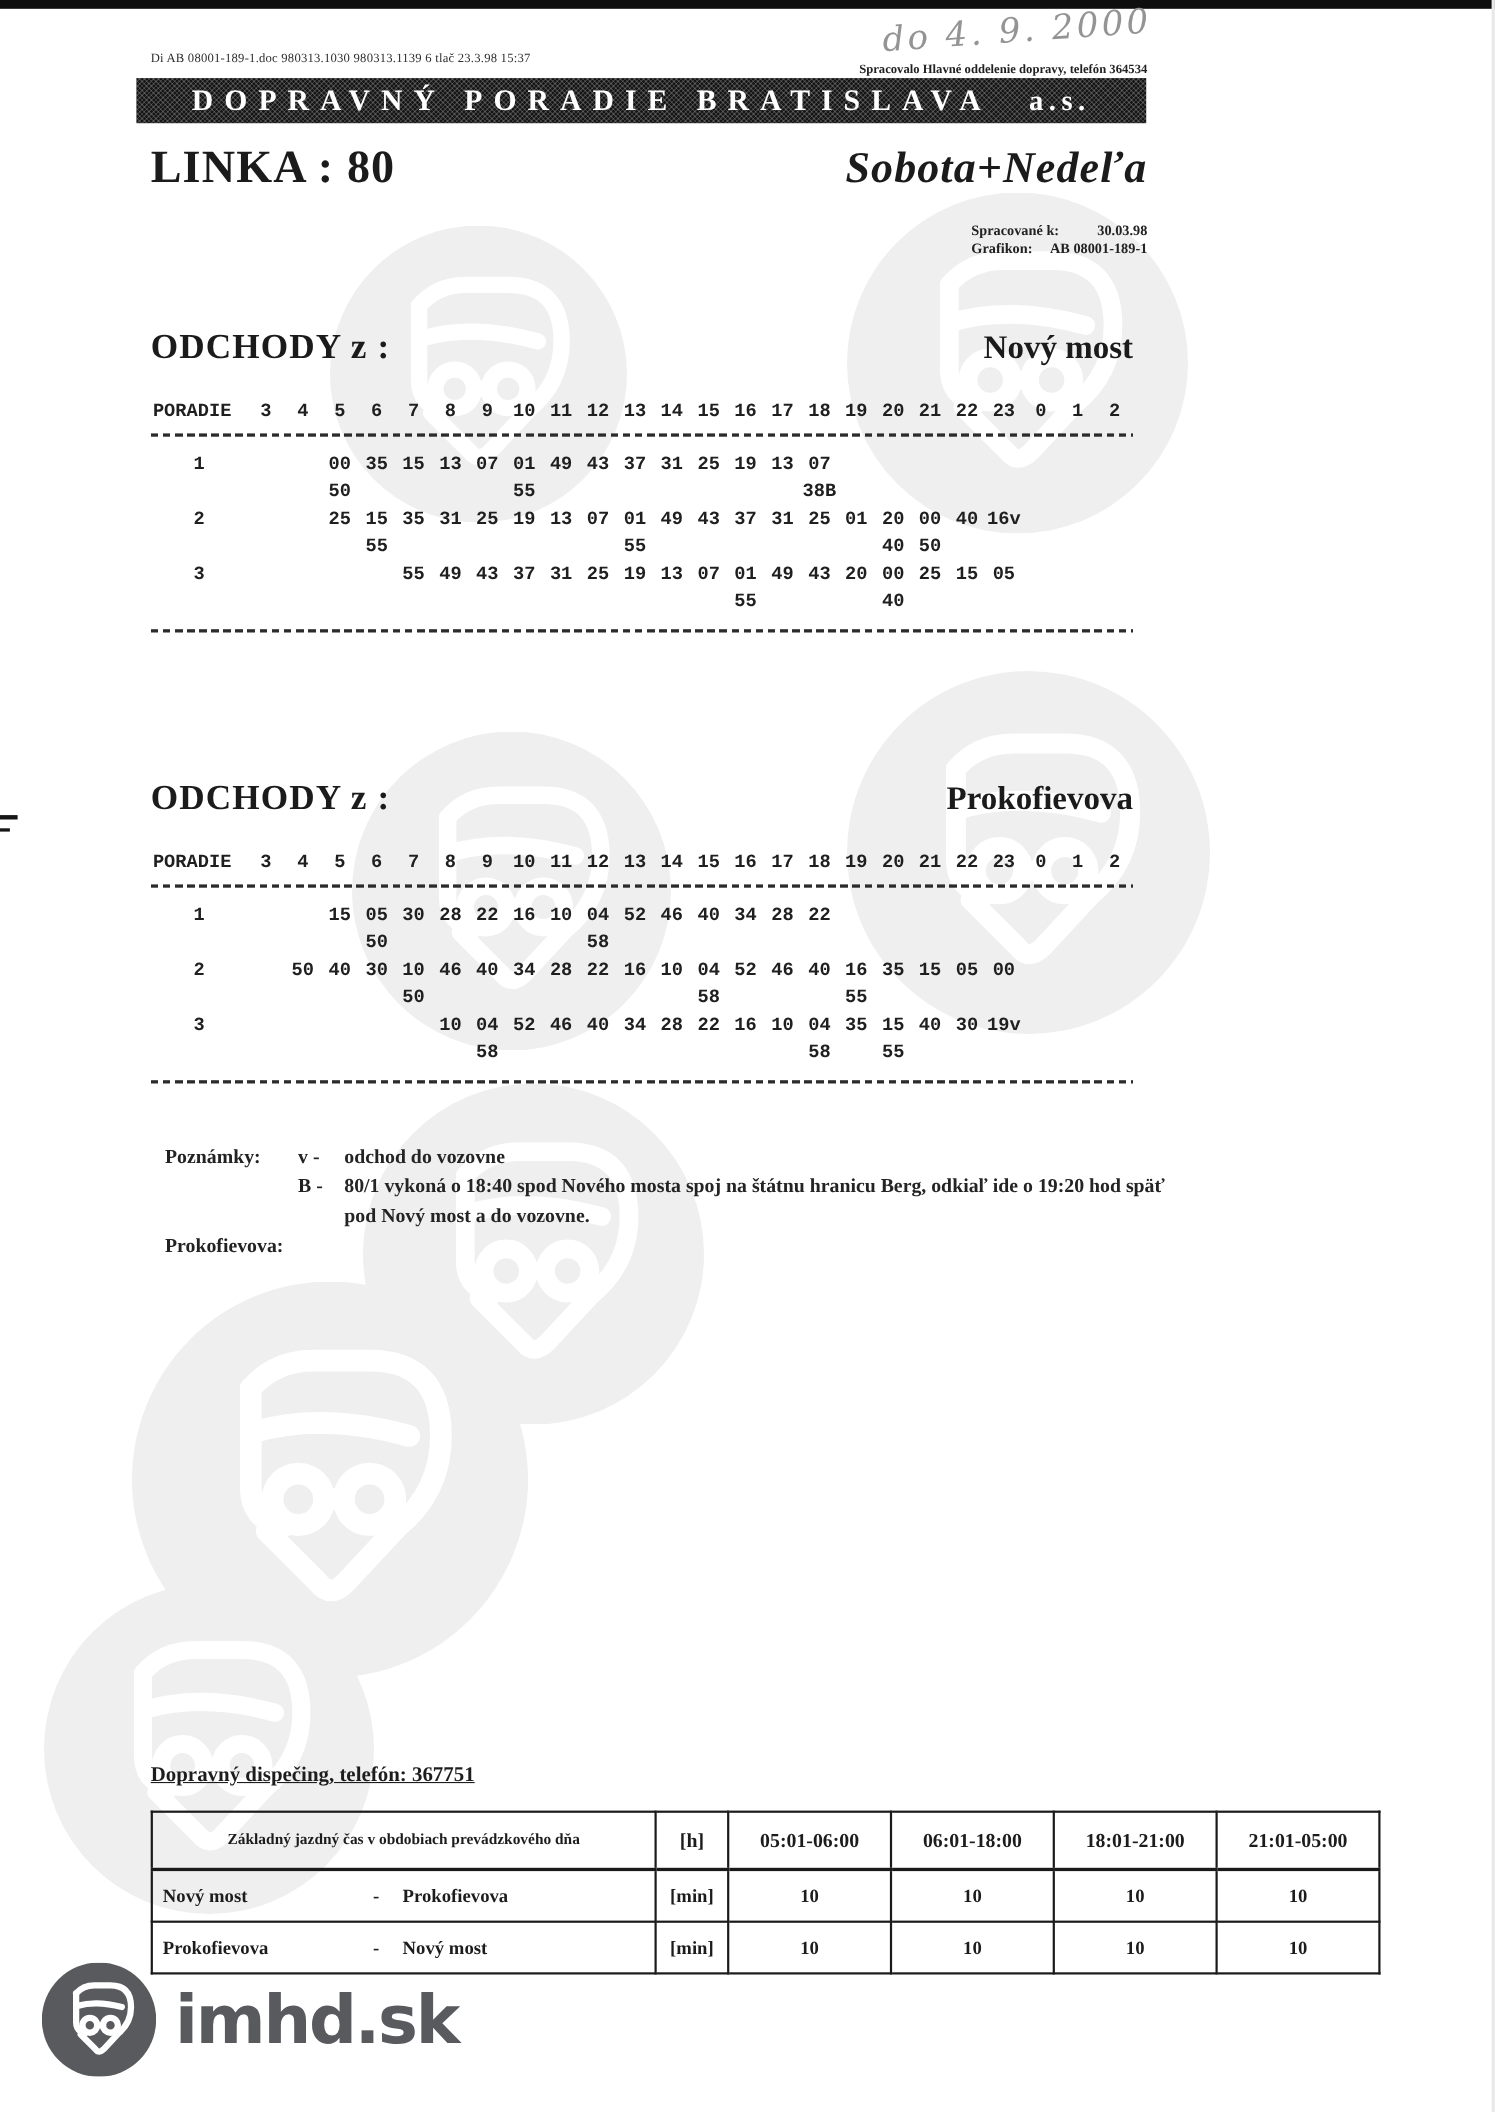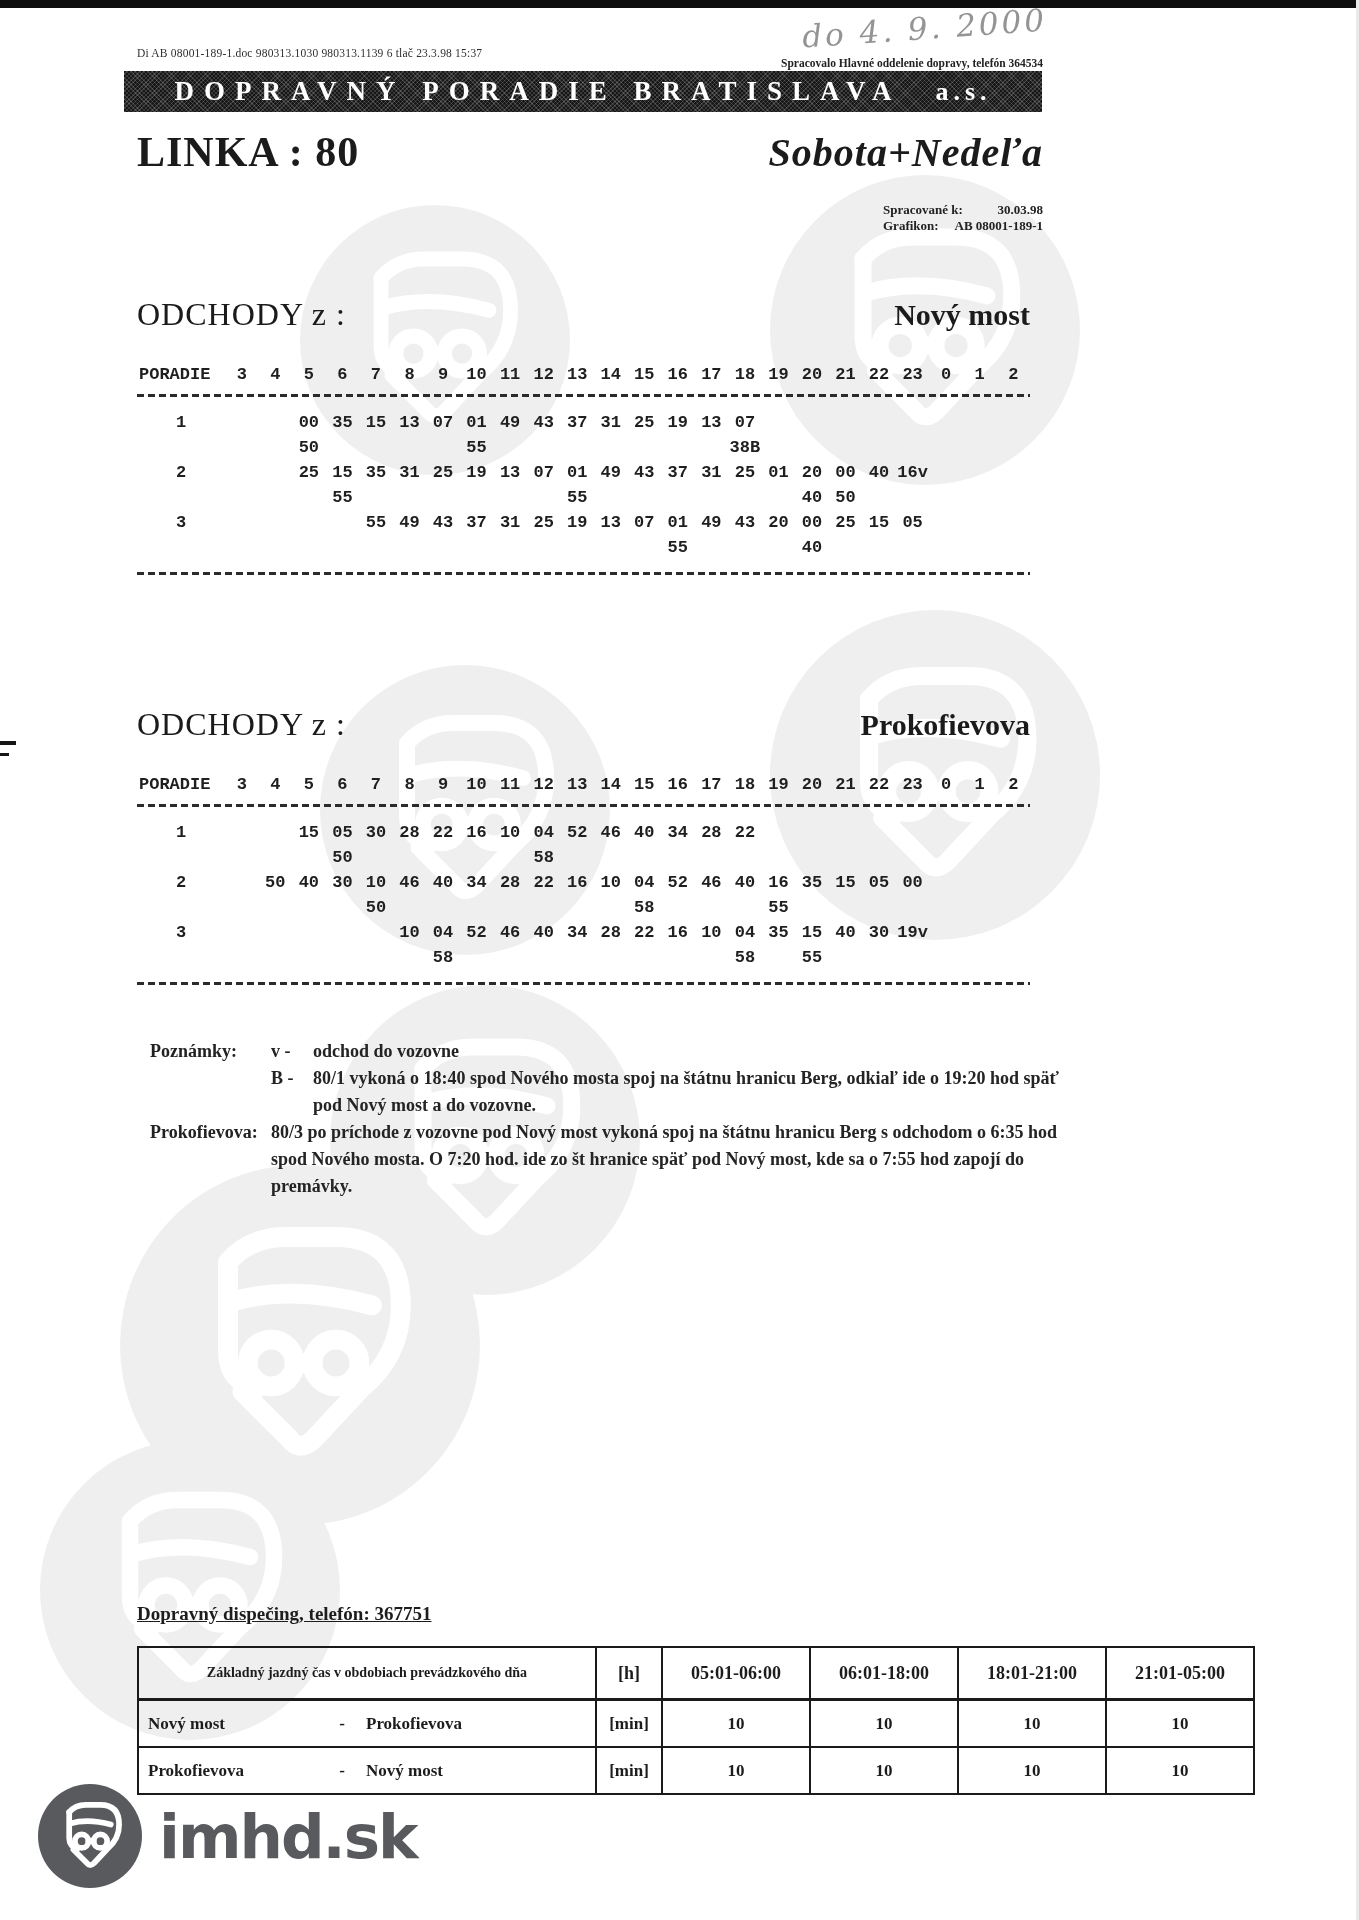--- a/index.html
+++ b/index.html
@@ -35,21 +35,21 @@
   .days{font-size:40px;font-weight:700;font-style:italic;letter-spacing:1px;}
 
   
   .meta{position:absolute;right:316px;top:202px;width:160px;font-size:13px;font-weight:700;color:#222;}
   .meta .mrow{display:flex;justify-content:space-between;line-height:16px;}
 
   
   .ttable{position:absolute;left:137px;width:893px;}
   .t1{top:296px;} .t2{top:706px;}
   .tt-heading{display:flex;justify-content:space-between;align-items:baseline;margin-bottom:30px;}
-  .odchody{font-size:32px;font-weight:400;letter-spacing:1px;}
+  .odchody{font-size:32px;font-weight:700;letter-spacing:1px;}
   .stopname{font-size:30px;font-weight:700;}
   .tt-grid{display:grid;grid-template-columns:88px repeat(24,1fr);color:#1f1f1f;}
   .hcell{text-align:center;font-family:"Liberation Mono","DejaVu Sans Mono",monospace;
          font-size:17px;font-weight:600;line-height:24px;}
   .hcell.lab{text-align:left;padding-left:2px;}
   .dashline{grid-column:1/-1;height:3px;margin:7px 0 13px;
             background:repeating-linear-gradient(90deg,#2b2b2b 0 7px,transparent 7px 11px);}
   .dashline.end{margin:12px 0 0;}
   .tcell{font-family:"Liberation Mono","DejaVu Sans Mono",monospace;font-size:17px;font-weight:600;text-align:center;}
   .tcell .main,.tcell .sub{height:25px;line-height:25px;}
@@ -829,21 +829,20 @@
       <span class="nsym">v -</span>
       <span class="ntext">odchod do vozovne</span>
     </div>
     <div class="nrow">
       <span class="nlabel"></span>
       <span class="nsym">B -</span>
       <span class="ntext">80/1 vykoná o 18:40 spod Nového mosta spoj na štátnu hranicu Berg, odkiaľ ide o 19:20 hod späť pod Nový most a do vozovne.</span>
     </div>
     <div class="nrow urow">
       <span class="nlabel">Prokofievova:</span>
-      <span class="ntext">80/3 po príchode z vozovne pod Nový most vykoná spoj na štátnu hranicu Berg s odchodom o 6:35 hod spod Nového mosta.  O 7:20 hod. ide zo št hranice späť pod Nový most, kde sa o 7:55 hod zapojí do premávky.</span>
     </div>
   </div>
 
   <div class="dispatch">Dopravný dispečing, telefón:  367751</div>
 
   <div class="tt2wrap">
     <table class="tt2">
       <colgroup>
           <col style="width:458px">
           <col style="width:66px">

